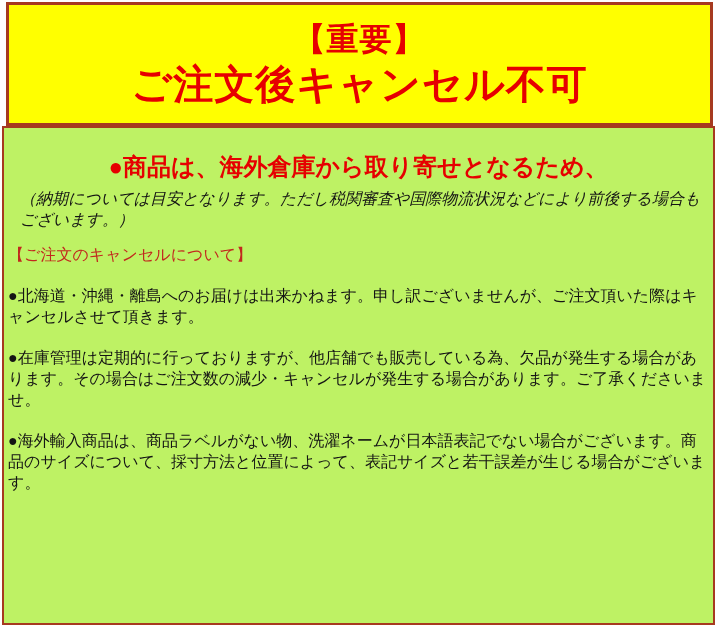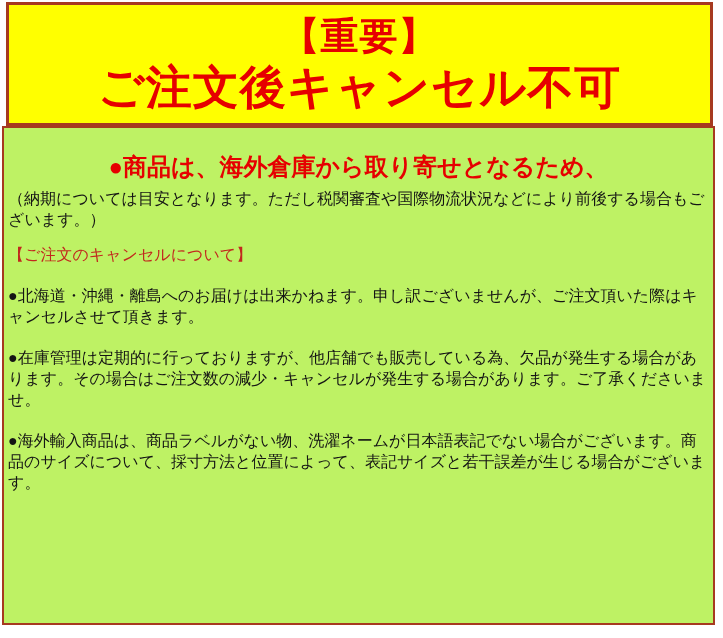--- a/index.html
+++ b/index.html
@@ -21,44 +21,44 @@
   .banner{
     margin:2px 10px 0 6px;
     height:124px;
     background:var(--banner-bg);
     border:3px solid var(--border);
     display:flex;flex-direction:column;align-items:center;justify-content:center;
     gap:6px;
   }
   .banner-line1{
     color:var(--accent-red);
-    font-size:38px;font-weight:bold;line-height:1.05;
+    font-size:32px;font-weight:bold;line-height:1.05;
     letter-spacing:1px;
     text-align:center;
   }
   .banner-line2{
     color:var(--accent-red);
-    font-size:46px;font-weight:bold;line-height:1.05;
+    font-size:40px;font-weight:bold;line-height:1.05;
     letter-spacing:1px;
   }
   .notice-box{
     margin:0 8px 0 2px;
     height:499px;
     background:#bef264;
     border:2px solid var(--border);
     padding:2px 4px 6px 4px;
     font-size:16px;line-height:21px;
   }
   .headline{
     margin:22px 0 6px 0;
     text-align:center;
     color:var(--accent-red);
     font-size:24px;font-weight:bold;line-height:30px;
   }
-  .note{margin:0 0 14px 0;}
+  .note{margin:0 0 14px 12px;font-style:italic;}
   .cancel-section{color:var(--cancel-red);margin:5px 0 20px 0;}
   .bullet{margin:0 0 20px 0;}
 </style>
 </head>
 <body>
 
 <div class="banner">
   <div class="banner-line1">【重要】</div>
   <div class="banner-line2">ご注文後キャンセル不可</div>
 </div>

